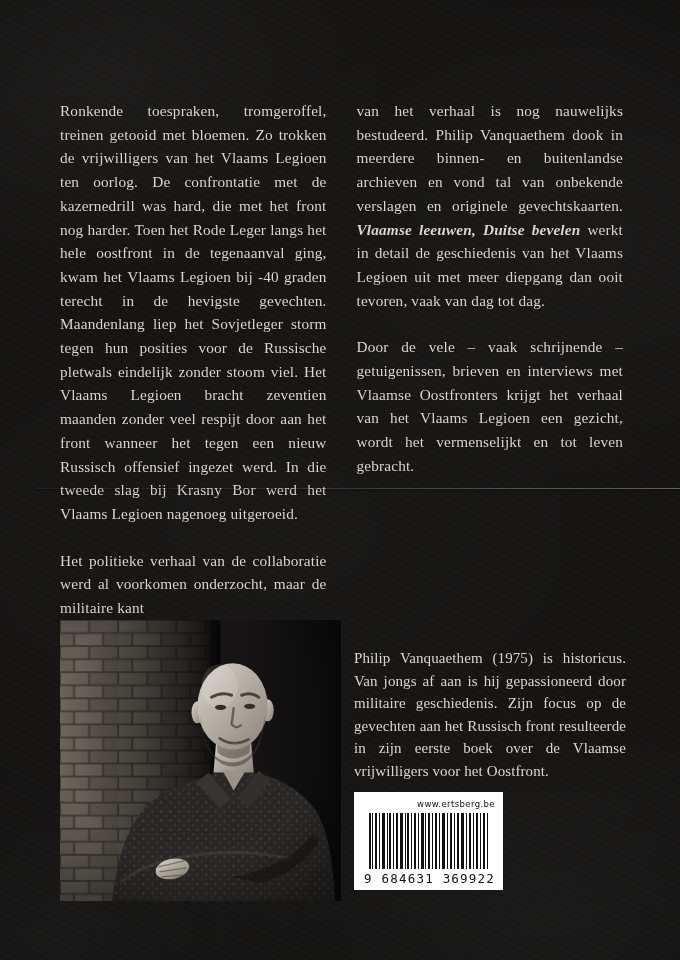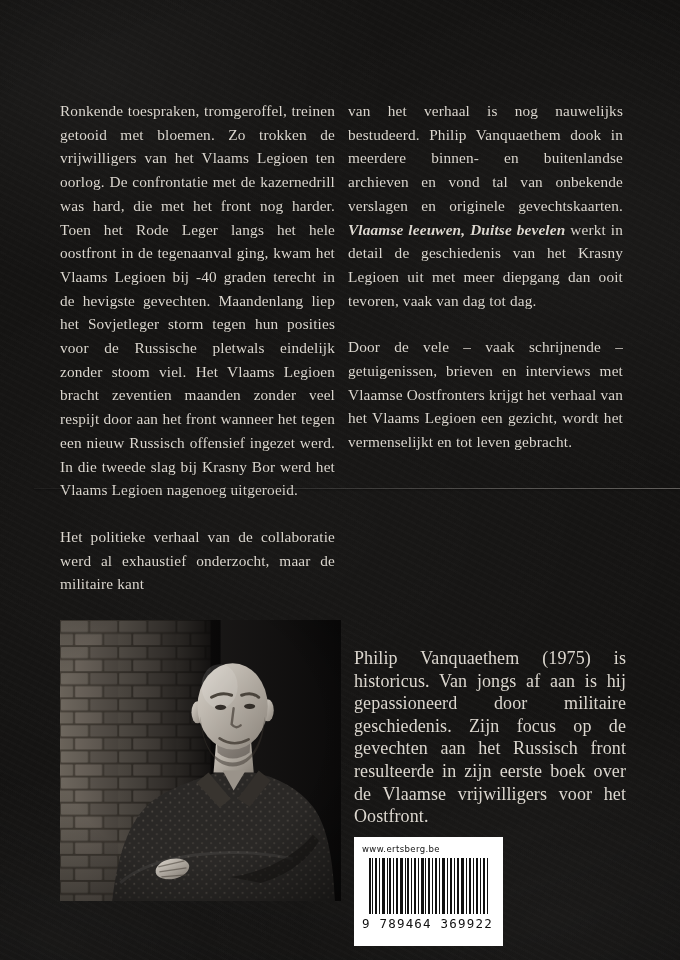--- a/index.html
+++ b/index.html
@@ -15,65 +15,65 @@
       radial-gradient(ellipse 520px 320px at 82% 96%, rgba(255,255,255,0.035), transparent 70%),
       radial-gradient(ellipse 380px 240px at 8% 98%,  rgba(255,255,255,0.03),  transparent 70%),
       repeating-linear-gradient(27deg,  rgba(255,255,255,0.012) 0 2px, transparent 2px 6px),
       repeating-linear-gradient(117deg, rgba(0,0,0,0.03) 0 3px, transparent 3px 8px),
       radial-gradient(ellipse 900px 760px at 50% 45%, transparent 55%, rgba(0,0,0,0.38) 100%);
     font-family:"Liberation Serif","DejaVu Serif",serif;
     color:#dcd7cf;
   }
   .columns {
     position:absolute; top:99px; left:60px; right:57px;
-    display:flex; gap:13px;
+    display:flex; gap:30px;
   }
   .col {
     flex:1; font-size:15.3px; line-height:23.7px;
     text-align:justify; letter-spacing:0.15px;
     text-shadow:0 0 1px rgba(0,0,0,0.5);
   }
   .col p + p { margin-top:23px; }
   .book-title { font-style:italic;font-weight:bold; }
   .crease {
     position:absolute; left:34px; right:0; top:488px; height:1px;
     background:linear-gradient(to right,
       rgba(255,255,255,0.04), rgba(255,255,255,0.10) 40%,
       rgba(219,215,209,0.30) 72%, rgba(219,215,209,0.38));
     box-shadow:0 1px 2px rgba(0,0,0,0.4);
   }
   .bottom { position:absolute; top:620px; left:60px; right:54px; height:281px; display:flex; }
   .photo { flex:0 0 281px; width:281px; height:281px; }
   .photo svg { width:100%; height:100%; display:block; }
   .bio-wrap { flex:1; padding-left:13px; padding-top:27px; }
-  .bio { font-size:18px; line-height:22.6px; text-align:justify; letter-spacing:0.1px; }
+  .bio { font-size:15px; line-height:22.6px; text-align:justify; letter-spacing:0.1px; }
   .barcode-box {
     width:149px; margin-top:9px; background:#ffffff; color:#101010;
-    padding:7px 8px 15px; text-align:left;
+    padding:7px 8px 4px; text-align:right;
   }
   .barcode-site {
     font-family:"DejaVu Sans","Liberation Sans",sans-serif;
     font-size:8.5px; letter-spacing:0.4px; color:#111; white-space:nowrap;
   }
   .barcode-bars { width:119px; height:56px; margin:4px auto 2px; display:block; }
   .barcode-digits {
     font-family:"DejaVu Sans Mono","Liberation Mono",monospace;
     font-size:12.5px; letter-spacing:1.2px; white-space:nowrap;
   }
 </style>
 </head>
 <body>
 
 <div class="columns">
   <div class="col">
     <p>Ronkende toespraken, tromgeroffel, treinen getooid met bloemen. Zo trokken de vrijwilligers van het Vlaams Legioen ten oorlog. De confrontatie met de kazernedrill was hard, die met het front nog harder. Toen het Rode Leger langs het hele oostfront in de tegenaanval ging, kwam het Vlaams Legioen bij -40 graden terecht in de hevigste gevechten. Maandenlang liep het Sovjetleger storm tegen hun posities voor de Russische pletwals eindelijk zonder stoom viel. Het Vlaams Legioen bracht zeventien maanden zonder veel respijt door aan het front wanneer het tegen een nieuw Russisch offensief ingezet werd. In die tweede slag bij Krasny Bor werd het Vlaams Legioen nagenoeg uitgeroeid.</p>
-    <p>Het politieke verhaal van de collaboratie werd al exhaustief onderzocht, maar de militaire kant</p>
+    <p>Het politieke verhaal van de collaboratie werd al voorkomen onderzocht, maar de militaire kant</p>
   </div>
   <div class="col">
-    <p><span>van het verhaal is nog nauwelijks bestudeerd. Philip Vanquaethem dook in meerdere binnen- en buitenlandse archieven en vond tal van onbekende verslagen en originele gevechtskaarten. </span><em class="book-title">Vlaamse leeuwen, Duitse bevelen</em><span> werkt in detail de geschiedenis van het Krasny Legioen uit met meer diepgang dan ooit tevoren, vaak van dag tot dag.</span></p>
+    <p><span>van het verhaal is nog nauwelijks bestudeerd. Philip Vanquaethem dook in meerdere binnen- en buitenlandse archieven en vond tal van onbekende verslagen en originele gevechtskaarten. </span><em class="book-title">Vlaamse leeuwen, Duitse bevelen</em><span> werkt in detail de geschiedenis van het Vlaams Legioen uit met meer diepgang dan ooit tevoren, vaak van dag tot dag.</span></p>
     <p>Door de vele – vaak schrijnende – getuigenissen, brieven en interviews met Vlaamse Oostfronters krijgt het verhaal van het Vlaams Legioen een gezicht, wordt het vermenselijkt en tot leven gebracht.</p>
   </div>
 </div>
 
 <div class="crease"></div>
 
 <div class="bottom">
   <div class="photo">
     <svg viewBox="0 0 280 280" preserveAspectRatio="none">
       <defs>
@@ -184,16 +184,16 @@
           <rect x="88" y="0" width="2" height="56"></rect>
         <rect x="92" y="0" width="3" height="56"></rect>
           <rect x="97" y="0" width="1" height="56"></rect>
         <rect x="100" y="0" width="2" height="56"></rect>
           <rect x="104" y="0" width="1" height="56"></rect>
         <rect x="107" y="0" width="2" height="56"></rect>
           <rect x="111" y="0" width="1" height="56"></rect>
         <rect x="114" y="0" width="2" height="56"></rect>
           <rect x="118" y="0" width="1" height="56"></rect>
       </svg>
-      <div class="barcode-digits">9 789464 369922</div>
+      <div class="barcode-digits">9 684631 369922</div>
     </div>
   </div>
 </div>
 
 </body></html>

